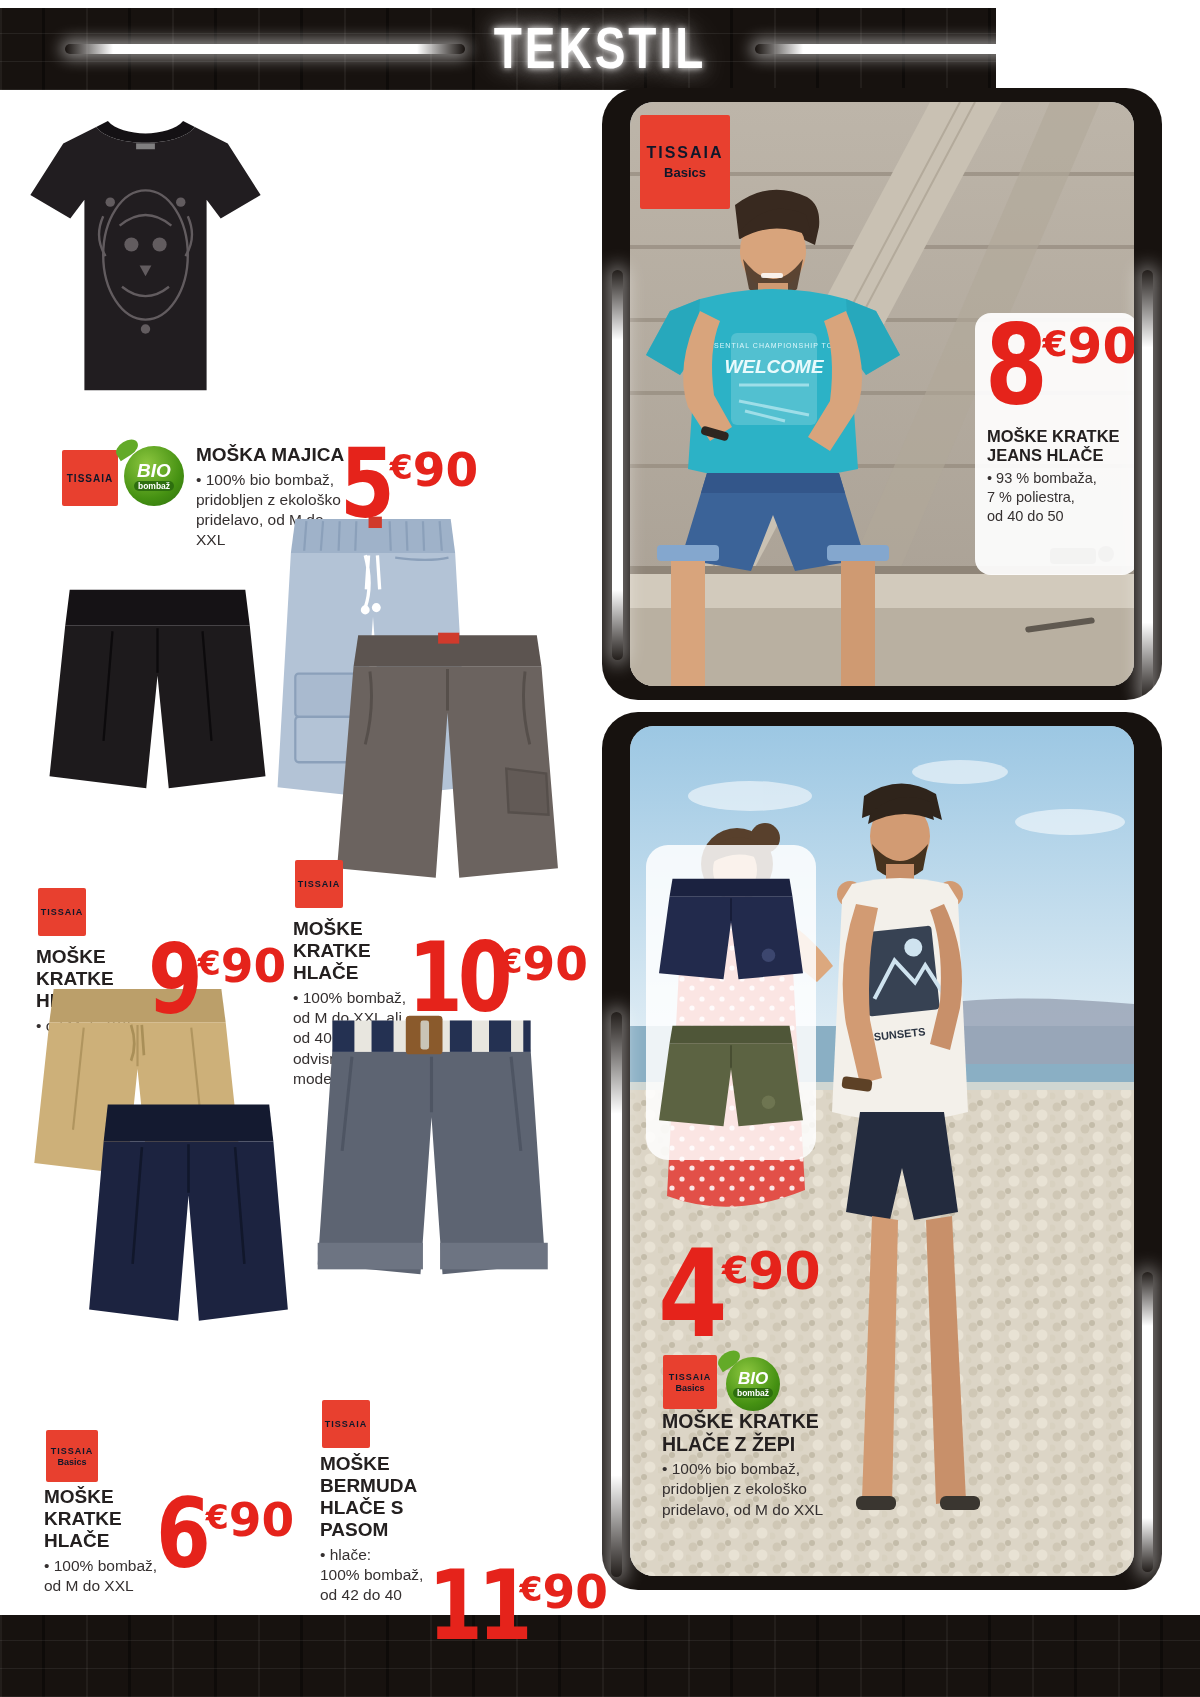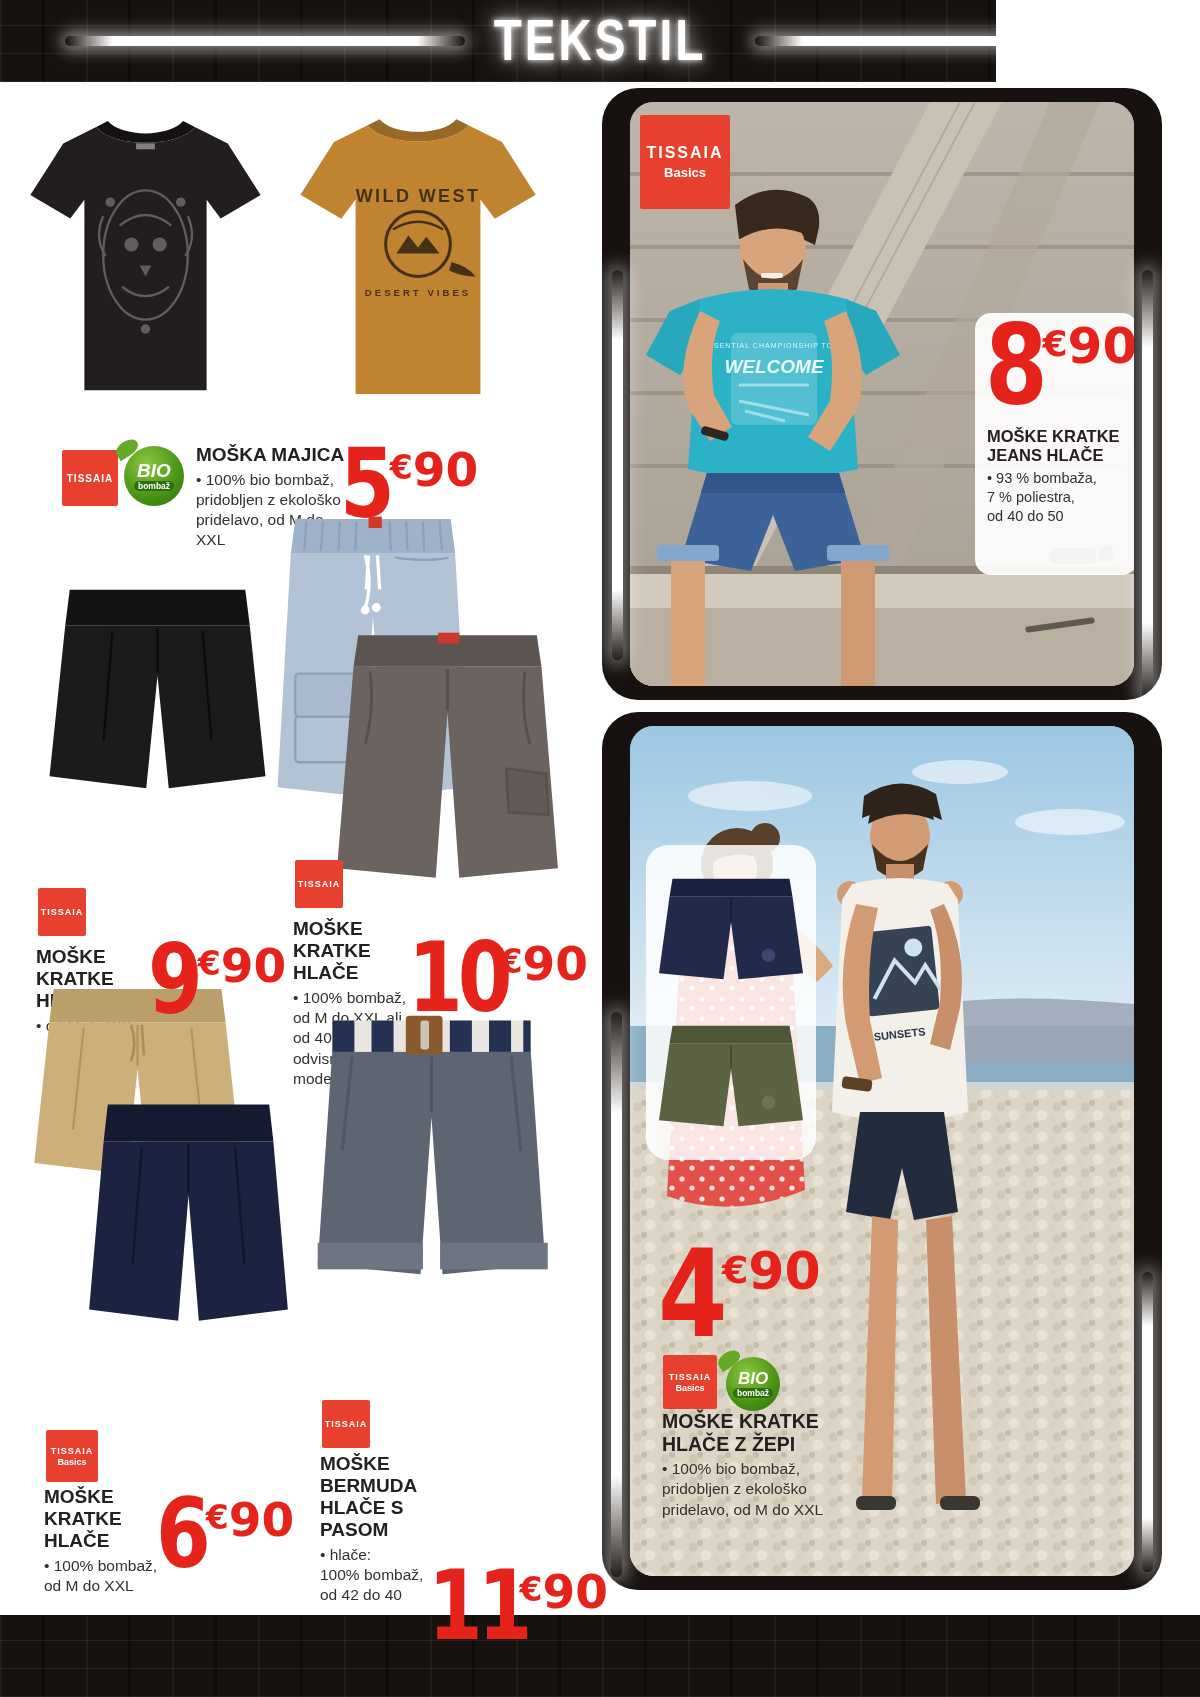--- a/index.html
+++ b/index.html
@@ -16,29 +16,29 @@
       repeating-linear-gradient(90deg, transparent 0 42px, rgba(0,0,0,.4) 42px 45px, transparent 45px 86px),
       #17120f;
   }
   .neon{color:#fff;text-shadow:0 0 6px rgba(255,255,255,.95),0 0 18px rgba(255,255,255,.7),0 0 34px rgba(255,255,255,.4)}
   .neon-bar{position:absolute;height:10px;border-radius:6px;
     background:linear-gradient(90deg,rgba(255,255,255,0),#fff 12%,#fff 88%,rgba(255,255,255,0));
     box-shadow:0 0 16px 4px rgba(255,255,255,.55)}
   .neon-tube{position:absolute;width:11px;border-radius:6px;
     background:linear-gradient(180deg,rgba(255,255,255,.05),#fff 18%,#fff 82%,rgba(255,255,255,.05));
     box-shadow:0 0 18px 5px rgba(255,255,255,.45);z-index:5}
-  #header{left:0;top:0;width:996px;height:82px}
+  #header{left:0;top:8px;width:996px;height:82px}
   #headerTitle{left:0;top:13px;width:1200px;text-align:center;font-size:46px;font-weight:bold;letter-spacing:3px}
   #headerTitle span{display:inline-block;transform:scaleY(1.25)}
   #barL{left:65px;top:36px;width:400px}
   #barR{left:755px;top:36px;width:400px}
   #footer{left:0;top:1615px;width:1200px;height:82px}
 
   
-  .tissaia{position:absolute;background:#e8402f;color:#ffffff;display:flex;flex-direction:column;
+  .tissaia{position:absolute;background:#e8402f;color:#0f172a;display:flex;flex-direction:column;
            align-items:center;justify-content:center;text-align:center;border-radius:2px;z-index:4}
   .tissaia .t1{font-weight:bold;font-size:10px;letter-spacing:1px}
   .tissaia .t2{font-weight:bold;font-size:9px;margin-top:1px}
   .bio{position:absolute;border-radius:50%;z-index:4;
        background:radial-gradient(circle at 38% 30%, #8cc63f, #459112 62%, #2d6e0e);
        display:flex;flex-direction:column;align-items:center;justify-content:center;color:#fff}
   .bio::before{content:"";position:absolute;left:-9px;top:-5px;width:24px;height:15px;background:#63aa28;
        border-radius:50% 50% 50% 0;transform:rotate(-32deg)}
   .bio .b1{font-weight:bold;font-size:19px;font-style:italic;line-height:1}
   .bio .b2{font-weight:bold;font-size:8.5px;background:#2d6e0e;padding:0 4px;border-radius:5px;margin-top:1px}
@@ -107,32 +107,20 @@
           <circle cx="112" cy="116" r="6"></circle>
         <path d="M95 134 l10 0 -5 9 z"></path>
         <circle cx="70" cy="80" r="4"></circle>
           <circle cx="130" cy="80" r="4"></circle>
           <circle cx="100" cy="188" r="4"></circle>
       </g>
       <rect x="92" y="30" width="16" height="5" fill="#cfcfcf" opacity=".55"></rect>
     </svg>
   </div>
 
-  <div class="img" id="teeCamel" style="left:288px;top:106px;width:260px;height:300px">
-    <svg viewBox="0 0 200 250" width="260" height="300">
-      <path d="M58 16 C72 34 128 34 142 16 L170 30 L198 74 L164 94 L152 78 L152 240 L48 240 L48 78 L36 94 L2 74 L30 30 Z" fill="#c08430"></path>
-      <path d="M58 16 C72 34 128 34 142 16 L132 11 C120 25 80 25 68 11 Z" fill="#9a6825"></path>
-      <text x="100" y="80" text-anchor="middle" font-size="15" font-weight="bold" letter-spacing="2" fill="#45311a">WILD WEST</text>
-      <circle cx="100" cy="115" r="27" fill="none" stroke="#45311a" stroke-width="2.5"></circle>
-      <path d="M82 123 l10 -15 8 10 7 -9 11 14 z" fill="#45311a"></path>
-      <path d="M79 103 q21 -13 42 0" stroke="#45311a" fill="none" stroke-width="2"></path>
-      <path d="M128 130 q14 4 20 12 q-12 0 -22 -5 z" fill="#45311a"></path>
-      <text x="100" y="158" text-anchor="middle" font-size="8" font-weight="bold" letter-spacing="2.5" fill="#45311a">DESERT VIBES</text>
-    </svg>
-  </div>
 
   <div class="tissaia" id="lg0" style="left:62px;top:450px;width:56px;height:56px">
     <span class="t1">TISSAIA</span>
   </div>
   <div class="bio" id="bio0" style="left:124px;top:446px;width:60px;height:60px">
     <span class="b1">BIO</span>
     <span class="b2">bombaž</span>
   </div>
   <div class="abs" id="txt0" style="left:196px;top:444px;width:160px">
     <div class="ptitle">MOŠKA MAJICA</div>

